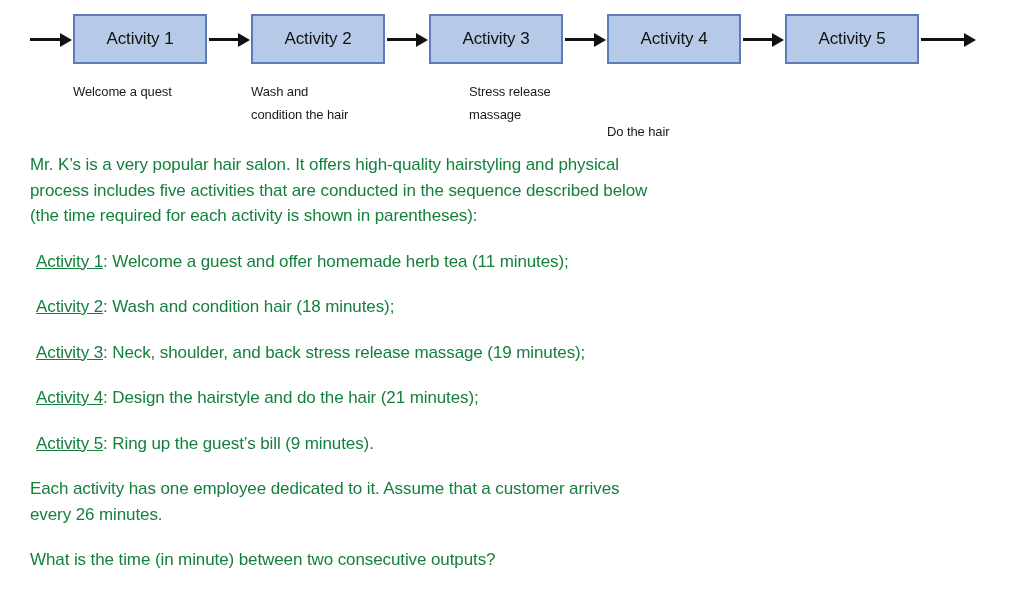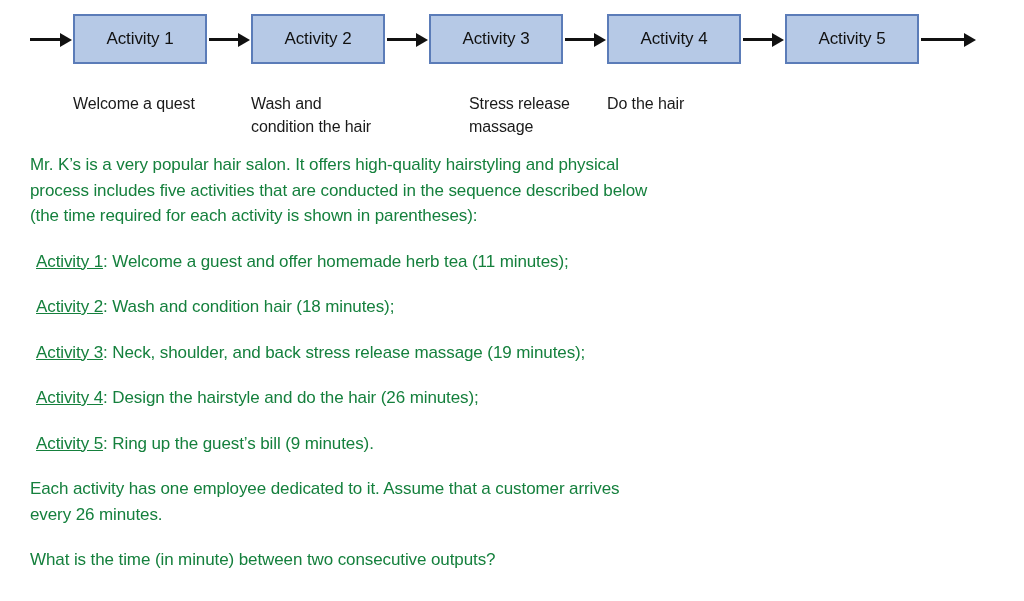--- a/index.html
+++ b/index.html
@@ -33,32 +33,32 @@
     letter-spacing: -0.1px;
   }
   .box-1 { left: 73px; }
   .box-2 { left: 251px; }
   .box-3 { left: 429px; }
   .box-4 { left: 607px; }
   .box-5 { left: 785px; }
 
   .caption {
     position: absolute;
-    top: 92px;
+    top: 80px;
     width: 165px;
-    font-size: 16px;
+    font-size: 13px;
     line-height: 23px;
     color: #1a1a1a;
     white-space: pre-line;
     letter-spacing: -0.1px;
   }
   .cap-1 { left: 73px; }
   .cap-2 { left: 251px; }
   .cap-3 { left: 429px; margin-left: 40px; }
-  .cap-4 { left: 607px; }
+  .cap-4 { left: 607px; margin-top: 40px; }
   .cap-5 { left: 785px; }
 
   .arrow {
     position: absolute;
     top: 38px;
     height: 3px;
     background: var(--arrow, #111111);
   }
   .arrow::after {
     content: "";
@@ -147,21 +147,21 @@
   <div class="activity-line">
     <span class="activity-label">Activity 1</span><span>: Welcome a guest and offer homemade herb tea (11 minutes);</span>
   </div>
   <div class="activity-line">
     <span class="activity-label">Activity 2</span><span>: Wash and condition hair (18 minutes);</span>
   </div>
   <div class="activity-line">
     <span class="activity-label">Activity 3</span><span>: Neck, shoulder, and back stress release massage (19 minutes);</span>
   </div>
   <div class="activity-line">
-    <span class="activity-label">Activity 4</span><span>: Design the hairstyle and do the hair (26 minutes);</span>
+    <span class="activity-label">Activity 4</span><span>: Design the hairstyle and do the hair (21 minutes);</span>
   </div>
   <div class="activity-line">
     <span class="activity-label">Activity 5</span><span>: Ring up the guest’s bill (9 minutes).</span>
   </div>
 
   <div class="block">
     <div class="textline">Each activity has one employee dedicated to it. Assume that a customer arrives</div>
     <div class="textline">every 26 minutes.</div>
   </div>
 

